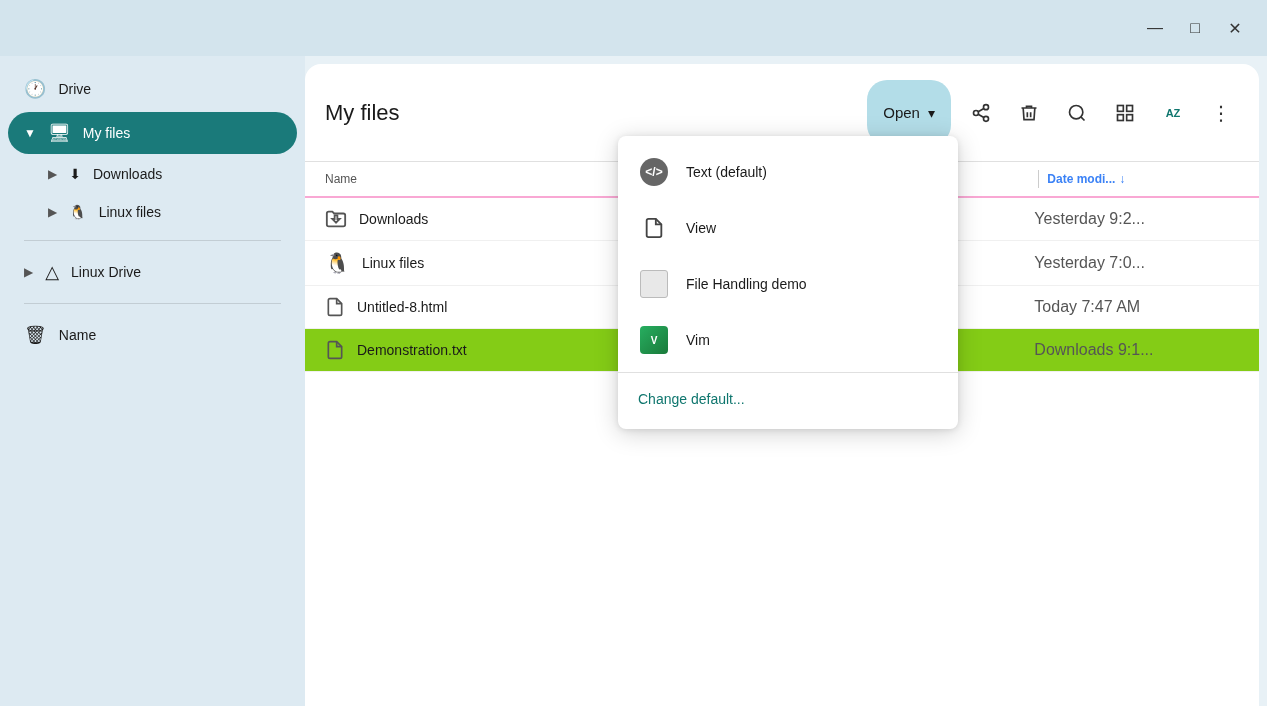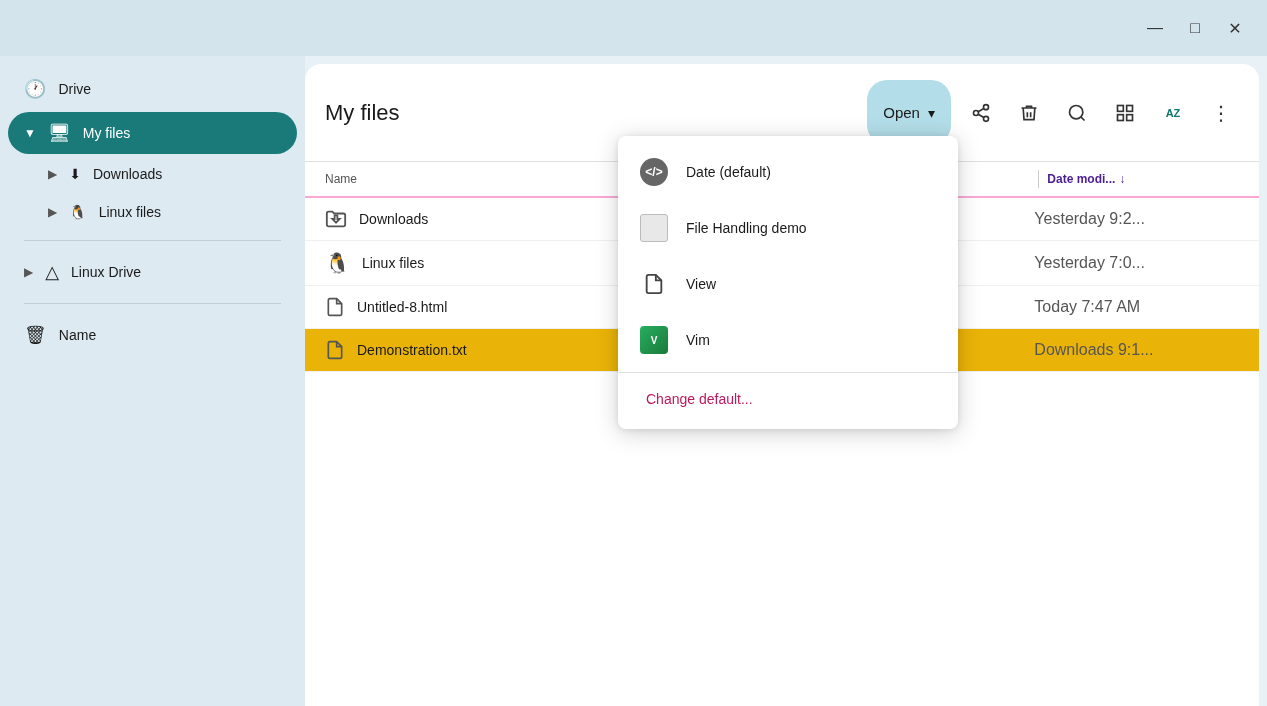--- a/index.html
+++ b/index.html
@@ -153,33 +153,33 @@
       padding: 8px 20px;
       font-size: 12px;
       color: #555;
       border-bottom: 2px solid #f9a8d4;
       align-items: center;
     }
     .table-header .sort-col {
       display: flex;
       align-items: center;
       gap: 4px;
-      color: #4c1d95;
+      color: #3b82f6;
       font-weight: 600;
     }
     .table-row {
       display: grid;
       grid-template-columns: 2fr 120px 180px 1fr;
       padding: 10px 20px;
       align-items: center;
       border-bottom: 1px solid #f0f0f0;
       cursor: pointer;
       font-size: 14px;
     }
-    .table-row.selected { background: #eab308; }
+    .table-row.selected { background: #84cc16; }
     .file-name {
       display: flex;
       align-items: center;
       gap: 12px;
       font-size: 14px;
       color: #1a1a1a;
     }
     .col-size { color: #555; font-size: 13px; }
     .col-type { color: #555; font-size: 13px; }
     .col-date { color: #555; font-size: 16px; }
@@ -217,23 +217,23 @@
       justify-content: center;
       font-size: 20px;
       color: #444;
     }
     .dropdown-divider {
       height: 1px;
       background: #e0e0e0;
       margin: 4px 0;
     }
     .dropdown-change-default {
-      padding: 14px 28px;
-      font-size: 14px;
-      color: #be185d;
+      padding: 14px 20px;
+      font-size: 14px;
+      color: #0f766e;
       cursor: pointer;
       font-weight: 500;
     }
 
     
     .icon-code {
       background: #666;
       color: #fff;
       border-radius: 50%;
       width: 28px;
@@ -435,42 +435,42 @@
 
   </div>
 </div>
 
 <div class="dropdown-menu">
 
   <div class="dropdown-item">
     <div class="d-icon">
       <div class="icon-code">&lt;/&gt;</div>
     </div>
-    <span>Date (default)</span>
-  </div>
-
-  <div class="dropdown-item">
-    <div class="d-icon">
-      <div class="icon-file-handling"></div>
-    </div>
-    <span>File Handling demo</span>
+    <span>Text (default)</span>
   </div>
 
   <div class="dropdown-item">
     <div class="d-icon">
       <svg width="22" height="22" viewBox="0 0 24 24" fill="none" stroke="#444" stroke-width="2">
         <path d="M14 2H6a2 2 0 00-2 2v16a2 2 0 002 2h12a2 2 0 002-2V8z"></path>
         <polyline points="14 2 14 8 20 8"></polyline>
       </svg>
     </div>
     <span>View</span>
   </div>
 
   <div class="dropdown-item">
     <div class="d-icon">
+      <div class="icon-file-handling"></div>
+    </div>
+    <span>File Handling demo</span>
+  </div>
+
+  <div class="dropdown-item">
+    <div class="d-icon">
       <div class="icon-vim">V</div>
     </div>
     <span>Vim</span>
   </div>
 
   <div class="dropdown-divider"></div>
 
   <div class="dropdown-change-default">
     <span>Change default...</span>
   </div>

